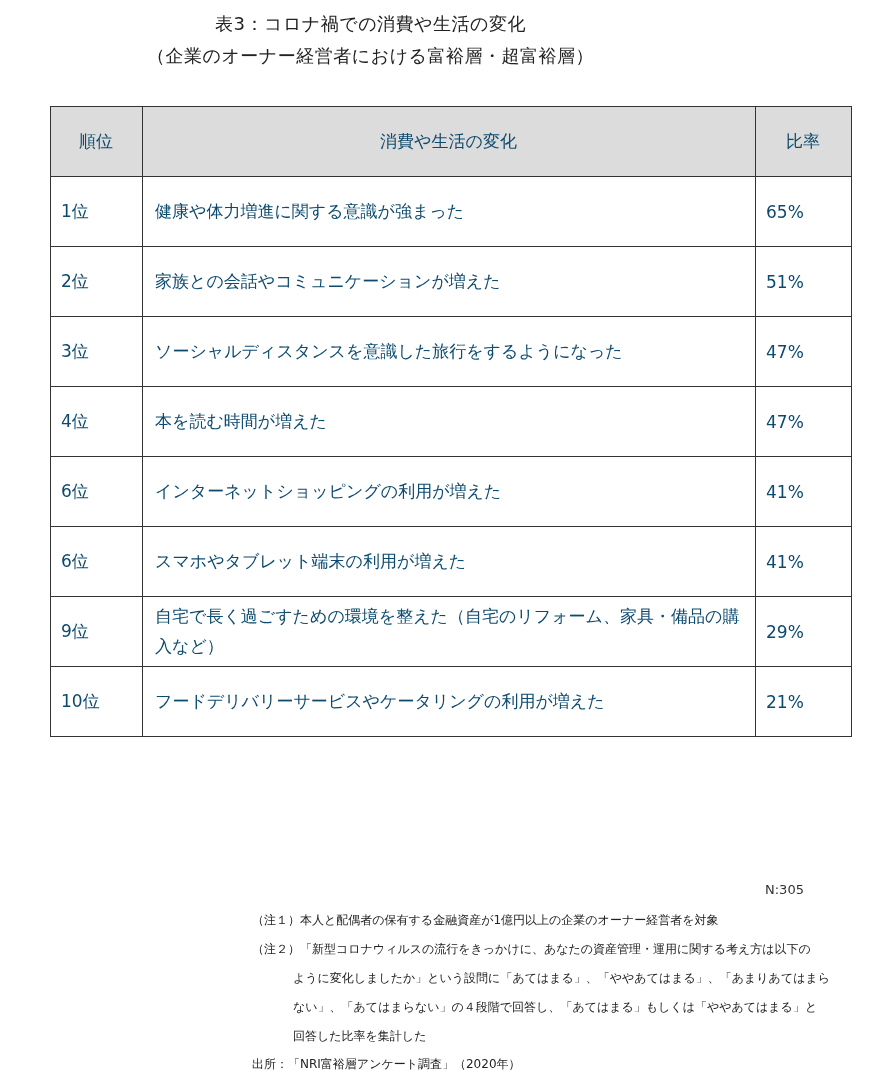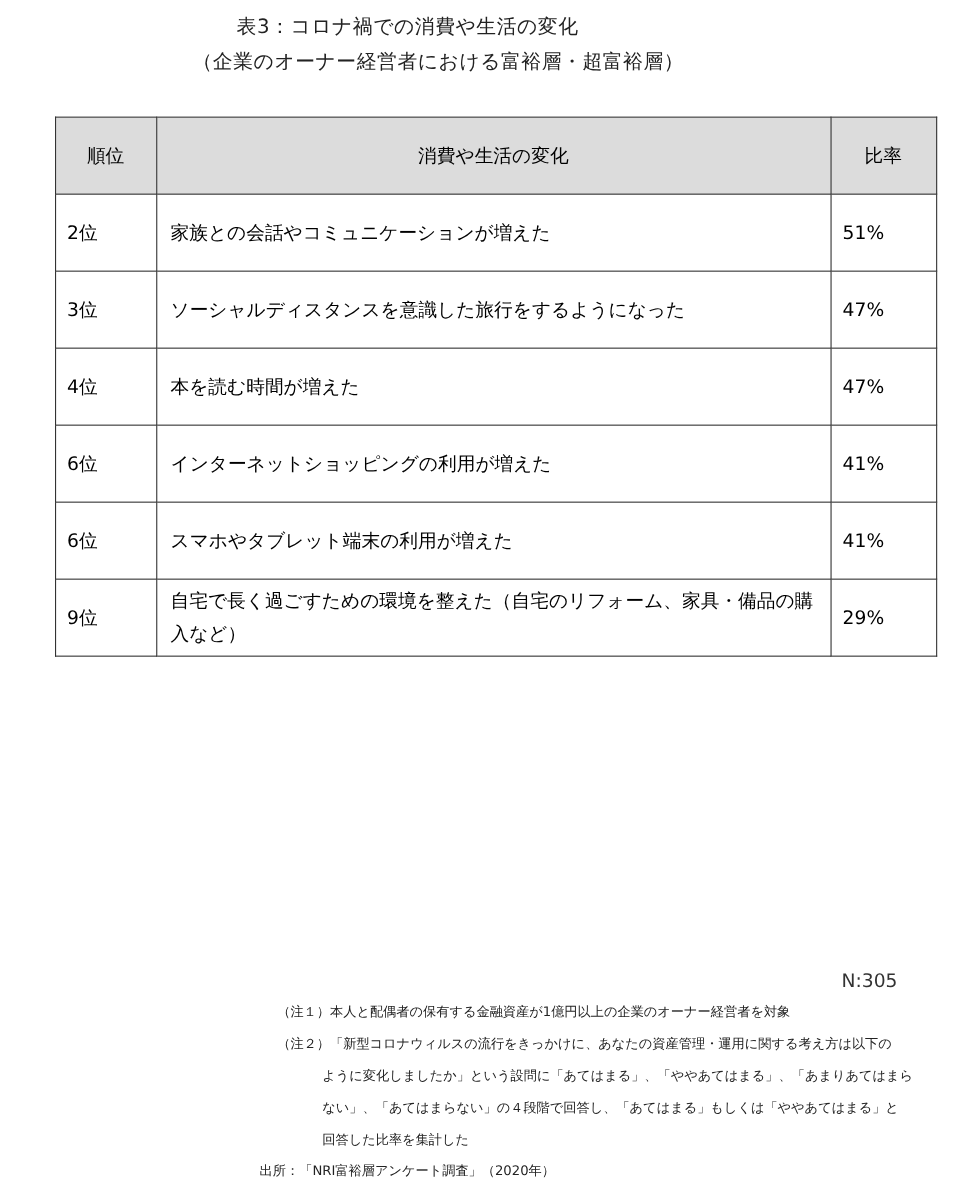--- a/index.html
+++ b/index.html
@@ -5,54 +5,59 @@
   html, body { margin:0; padding:0; background:#ffffff; }
   body {
     width:870px; height:1076px; position:relative; overflow:hidden;
     font-family:"DejaVu Sans", "Liberation Sans", sans-serif; color:#333;
   }
   .title {
     position:absolute; left:0; width:741px; text-align:center;
     font-size:18px; color:#222; letter-spacing:0.5px;
   }
   .t1 { top:12px; }
-  .t2 { top:44px;padding-left:28px; }
+  .t2 { top:44px; }
   table.main {
     position:absolute; left:50px; top:106px; width:802px;
     border-collapse:collapse; border:1.5px solid #333;
   }
   table.main td, table.main th {
-    border:1.5px solid #333; font-size:17px; color:#000000; font-weight:normal;
+    border:1.5px solid #333; font-size:17px; color:#0c4a6e; font-weight:normal;
   }
   table.main th { background:#dcdcdc; height:67px; }
   table.main td { height:67px; background:#fff; }
   .c-rank { width:80px; padding-left:10px; text-align:left; }
   th.c-rank { text-align:center; padding-left:0; }
   .c-desc { padding-left:12px; text-align:left; line-height:30px;font-family:Liberation Serif, serif; }
   th.c-desc { text-align:center; padding-left:0; }
   .c-rate { width:84px; padding-left:10px; text-align:left; }
   th.c-rate { text-align:center; padding-left:0; }
-  .n { position:absolute; top:882px; left:765px; font-size:17px; color:#333; }
+  .n { position:absolute; top:882px; left:765px; font-size:13px; color:#333; }
   .note { position:absolute; font-size:12px; color:#222; white-space:nowrap; }
 </style>
 </head>
 <body>
 
 <div class="title t1">表3：コロナ禍での消費や生活の変化</div>
 <div class="title t2">（企業のオーナー経営者における富裕層・超富裕層）</div>
 
 <table class="main">
   <thead>
     <tr>
       <th class="c-rank">順位</th>
       <th class="c-desc">消費や生活の変化</th>
       <th class="c-rate">比率</th>
     </tr>
   </thead>
   <tbody>
+    <tr>
+      <td class="c-rank">1位</td>
+      <td class="c-desc">健康や体力増進に関する意識が強まった</td>
+      <td class="c-rate">65%</td>
+    </tr>
     <tr>
       <td class="c-rank">2位</td>
       <td class="c-desc">家族との会話やコミュニケーションが増えた</td>
       <td class="c-rate">51%</td>
     </tr>
     <tr>
       <td class="c-rank">3位</td>
       <td class="c-desc">ソーシャルディスタンスを意識した旅行をするようになった</td>
       <td class="c-rate">47%</td>
     </tr>
@@ -69,23 +74,28 @@
     <tr>
       <td class="c-rank">6位</td>
       <td class="c-desc">スマホやタブレット端末の利用が増えた</td>
       <td class="c-rate">41%</td>
     </tr>
     <tr>
       <td class="c-rank">9位</td>
       <td class="c-desc">自宅で長く過ごすための環境を整えた（自宅のリフォーム、家具・備品の購入など）</td>
       <td class="c-rate">29%</td>
     </tr>
+    <tr>
+      <td class="c-rank">10位</td>
+      <td class="c-desc">フードデリバリーサービスやケータリングの利用が増えた</td>
+      <td class="c-rate">21%</td>
+    </tr>
   </tbody>
 </table>
 
 <div class="n">N:305</div>
 
 <div class="note" style="top:912px;left:252px;">（注１）本人と配偶者の保有する金融資産が1億円以上の企業のオーナー経営者を対象</div>
 <div class="note" style="top:941px;left:252px;">（注２）「新型コロナウィルスの流行をきっかけに、あなたの資産管理・運用に関する考え方は以下の</div>
 <div class="note" style="top:970px;left:293px;">ように変化しましたか」という設問に「あてはまる」、「ややあてはまる」、「あまりあてはまら</div>
 <div class="note" style="top:999px;left:293px;">ない」、「あてはまらない」の４段階で回答し、「あてはまる」もしくは「ややあてはまる」と</div>
 <div class="note" style="top:1028px;left:293px;">回答した比率を集計した</div>
-<div class="note" style="top:1056px;left:236px;">出所：「NRI富裕層アンケート調査」（2020年）</div>
+<div class="note" style="top:1056px;left:252px;">出所：「NRI富裕層アンケート調査」（2020年）</div>
 
 </body></html>

